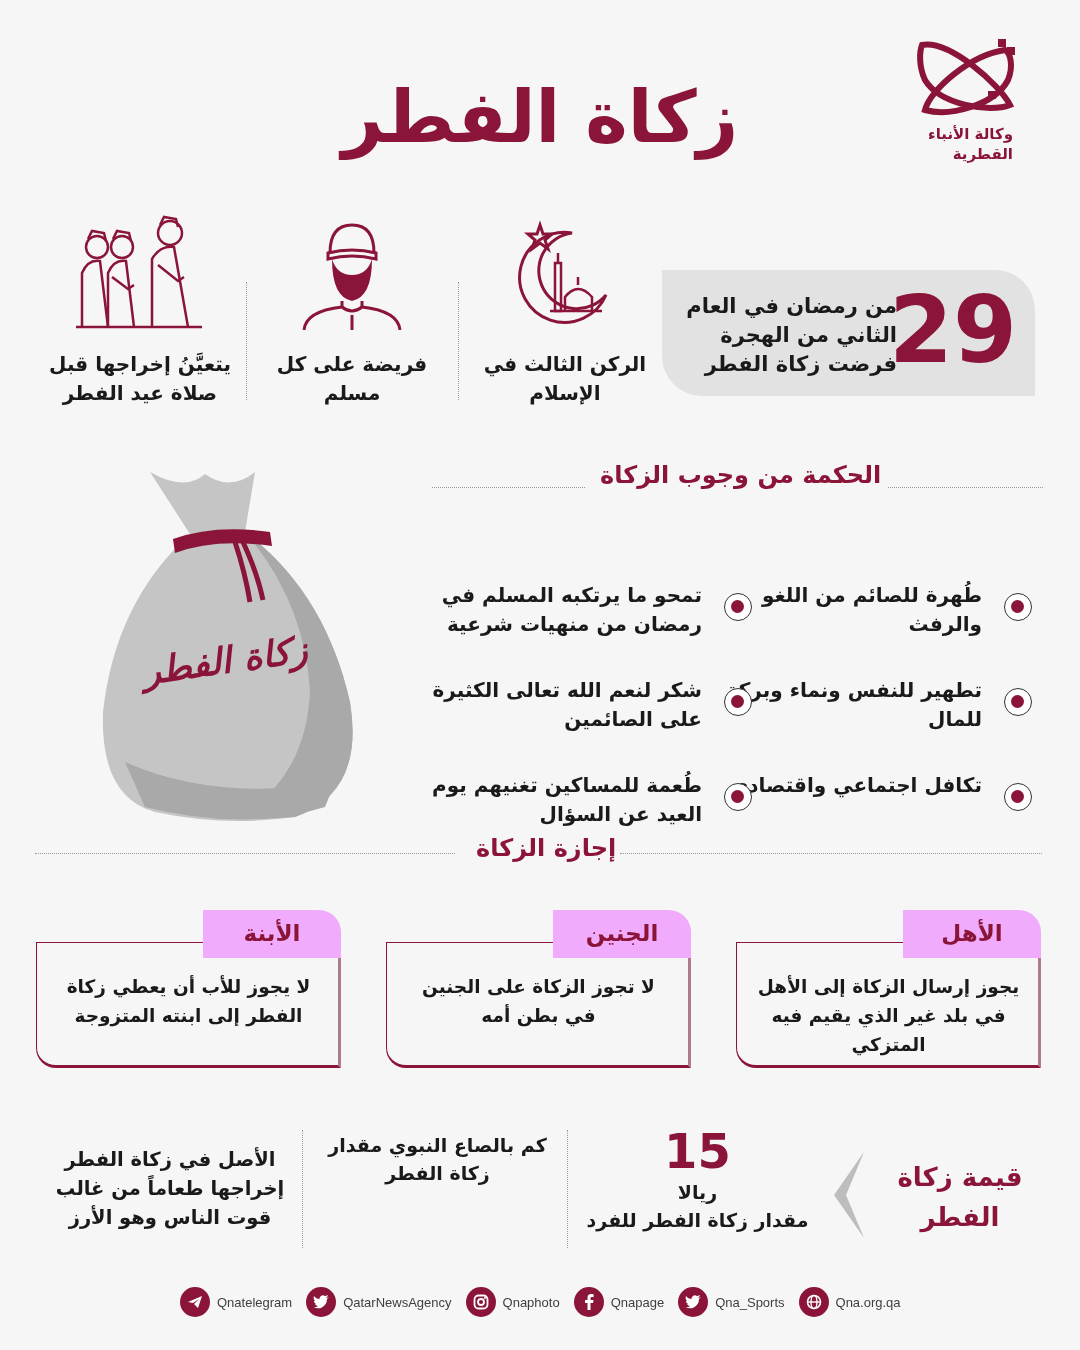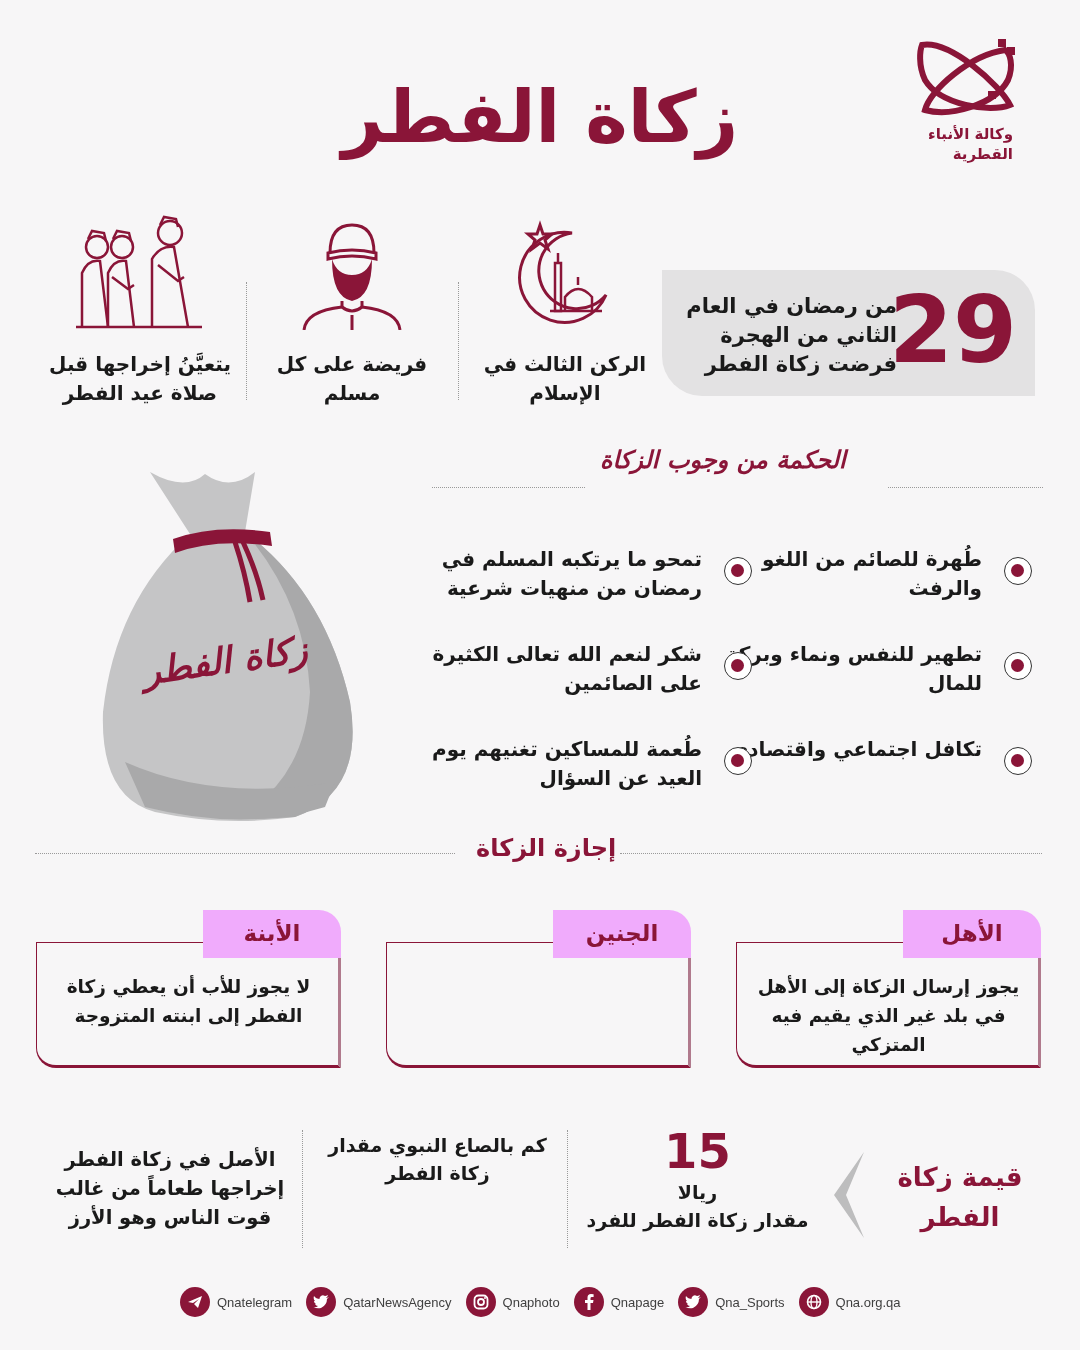--- a/index.html
+++ b/index.html
@@ -35,21 +35,21 @@
   .feature { top: 215px; width: 200px; height: 195px; text-align: center; }
   .feature svg { display: block; margin: 0 auto; }
   .feature .label { position: absolute; left: 0; right: 0; top: 135px; font-size: 20px; font-weight: bold; line-height: 29px; text-align: center; }
   .vdiv { width: 0; border-left: 1px dotted #9a9a9a; }
 
   
   .section-heading { font-size: 24px; font-weight: bold; color: #8a1538; white-space: nowrap; }
   .hdots { height: 0; border-top: 1px dotted #9a9a9a; }
 
   
-  .wisdom { width: 290px; height: 70px; }
+  .wisdom { width: 290px; height: 70px; margin-top: 36px; }
   .wisdom .bullet {
     position: absolute; right: 0; top: 12px; width: 28px; height: 28px; border-radius: 50%;
     border: 1.5px solid #333; background: #fff;
   }
   .wisdom .bullet::after {
     content: ""; position: absolute; left: 6px; top: 6px; width: 13px; height: 13px; border-radius: 50%; background: #8a1538;
   }
   .wisdom .wtext { position: absolute; right: 50px; top: 0; width: 260px; font-size: 20px; font-weight: bold; line-height: 29px; text-align: right; }
 
   
@@ -148,21 +148,21 @@
       <circle cx="100" cy="18" r="12"></circle>
         <path d="M90 10 L94 2 L106 4 L108 12"></path>
       <path d="M82 112 L82 44 Q90 30 104 32 L118 112"></path>
       <path d="M88 50 L108 66 L114 62"></path>
       <line x1="6" y1="112" x2="132" y2="112"></line>
     </g>
   </svg>
   <div class="label">يتعيَّنُ إخراجها قبل صلاة عيد الفطر</div>
 </div>
 
-<div class="abs section-heading" style="left:600px; top:446px;font-style:italic;">الحكمة من وجوب الزكاة</div>
+<div class="abs section-heading" style="left:600px; top:461px;">الحكمة من وجوب الزكاة</div>
 <div class="abs hdots" style="left:432px; top:487px; width:153px;"></div>
 <div class="abs hdots" style="left:888px; top:487px; width:155px;"></div>
 
 <div class="wisdom abs" style="left:742px; top:545px;">
   <span class="bullet"></span>
   <div class="wtext">طُهرة للصائم من اللغو والرفث</div>
 </div>
 <div class="wisdom abs" style="left:440px; top:545px; width:312px;">
   <span class="bullet"></span>
   <div class="wtext" style="width:280px;">تمحو ما يرتكبه المسلم في رمضان من منهيات شرعية</div>
@@ -201,20 +201,21 @@
 <div class="abs hdots" style="left:620px; top:853px; width:422px;"></div>
 
 <div class="card abs" style="left:736px;">
   <div class="box"></div>
   <div class="tab">الأهل</div>
   <div class="ctext">يجوز إرسال الزكاة إلى الأهل في بلد غير الذي يقيم فيه المتزكي</div>
 </div>
 <div class="card abs" style="left:386px;">
   <div class="box"></div>
   <div class="tab">الجنين</div>
+  <div class="ctext" style="left:30px; right:30px;">لا تجوز الزكاة على الجنين في بطن أمه</div>
 </div>
 <div class="card abs" style="left:36px;">
   <div class="box"></div>
   <div class="tab">الأبنة</div>
   <div class="ctext">لا يجوز للأب أن يعطي زكاة الفطر إلى ابنته المتزوجة</div>
 </div>
 
 <div id="value-title" class="abs">قيمة زكاة الفطر</div>
 <svg id="chevron" class="abs" width="36" height="86" viewBox="0 0 36 86">
   <polygon points="32,0 2,43 32,86 14,43" fill="#bdbdbe"></polygon>

